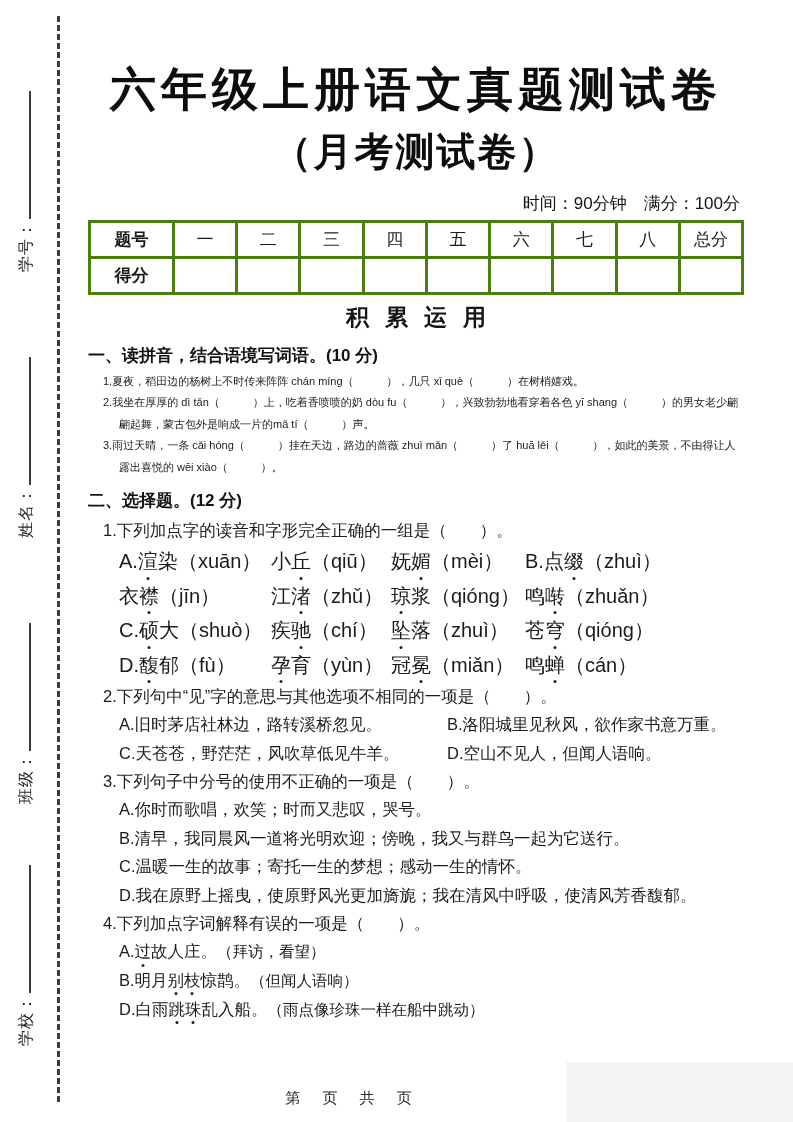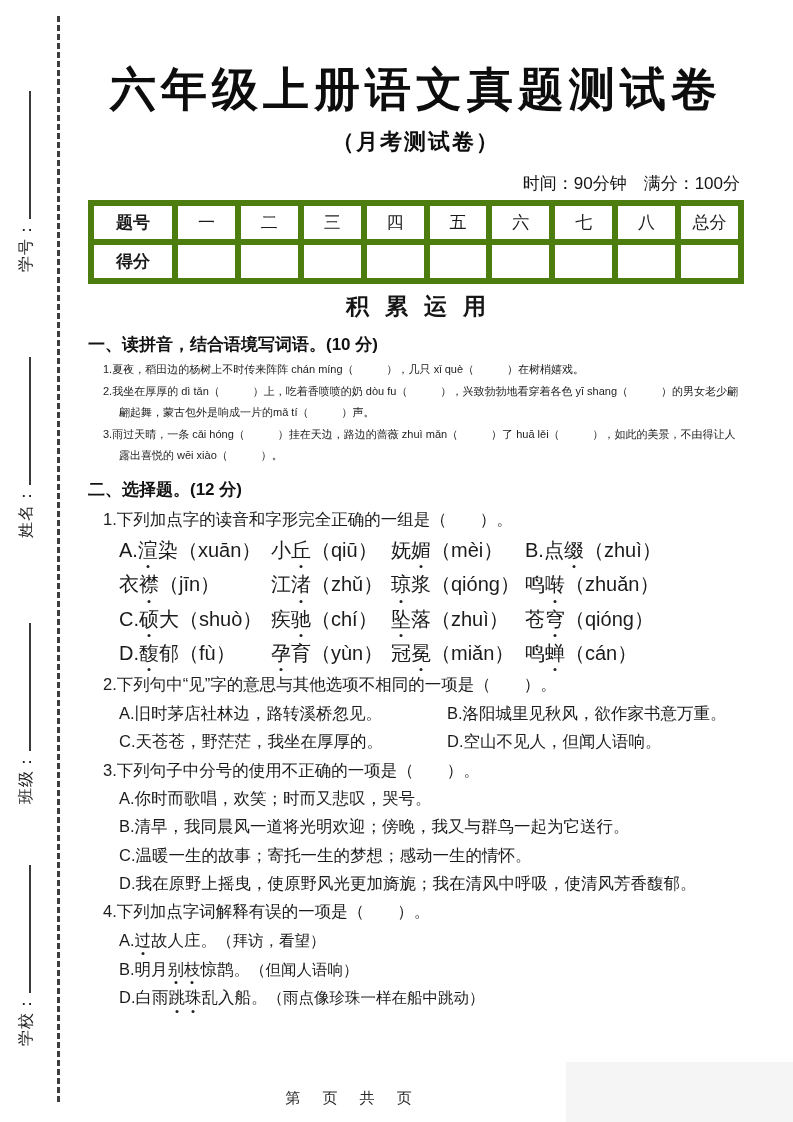--- a/index.html
+++ b/index.html
@@ -21,31 +21,31 @@
     display:inline-block;width:128px;height:4px;border-bottom:2px solid #3a3a3a;
     vertical-align:baseline;margin-left:2px;
   }
   
   .main{position:absolute;left:88px;top:0;width:656px;margin-top:36px;}
   .title{
     text-align:center;font-size:46px;font-weight:900;letter-spacing:5px;
     margin-top:26px;line-height:1.2;color:#0d0d0d;
   }
   .subtitle{
-    text-align:center;font-size:22px;font-weight:900;letter-spacing:2px;
+    text-align:center;font-size:39px;font-weight:900;letter-spacing:2px;
     margin-top:12px;line-height:1.2;color:#0d0d0d;
   }
   .meta{
     text-align:right;font-size:17px;font-weight:400;margin-top:16px;
     padding-right:4px;color:#141414;
   }
   
   table.score{border-collapse:collapse;width:100%;margin-top:5px;table-layout:fixed;}
   table.score td{
-    border:6px solid #4d7c0f;height:31px;text-align:center;vertical-align:middle;
+    border:3px solid #4d7c0f;height:31px;text-align:center;vertical-align:middle;
     font-size:17px;color:#1a1a1a;
   }
   table.score td.lbl{font-weight:600;}
   table.score col.c0{width:84px;}
   
   .banner{
     text-align:center;font-size:23px;font-weight:800;letter-spacing:16px;
     margin-top:7px;padding-left:16px;
     font-family:"Liberation Serif","DejaVu Serif",serif;color:#151515;
   }
@@ -175,21 +175,21 @@
         <span>冠<span class="dot">冕</span>（miǎn）</span>
         <span>鸣<span class="dot">蝉</span>（cán）</span>
       </div>
     </div>
 
     <div>
       <div class="stem">2.下列句中“见”字的意思与其他选项不相同的一项是（　　）。</div>
       <div class="opt-block q2-grid">
         <span>A.旧时茅店社林边，路转溪桥忽见。</span>
         <span>B.洛阳城里见秋风，欲作家书意万重。</span>
-        <span>C.天苍苍，野茫茫，我坐在厚厚的。</span>
+        <span>C.天苍苍，野茫茫，风吹草低见牛羊。</span>
         <span>D.空山不见人，但闻人语响。</span>
       </div>
     </div>
 
     <div>
       <div class="stem">3.下列句子中分号的使用不正确的一项是（　　）。</div>
       <div class="opt-block">
         <div class="opt-line">A.你时而歌唱，欢笑；时而又悲叹，哭号。</div>
         <div class="opt-line">B.清早，我同晨风一道将光明欢迎；傍晚，我又与群鸟一起为它送行。</div>
         <div class="opt-line">C.温暖一生的故事；寄托一生的梦想；感动一生的情怀。</div>

